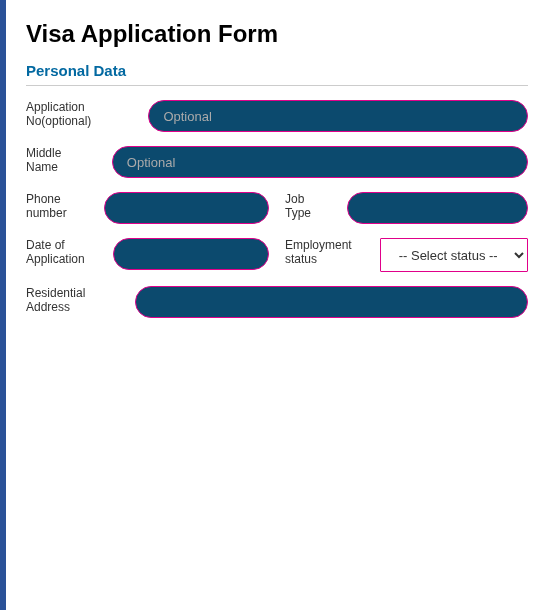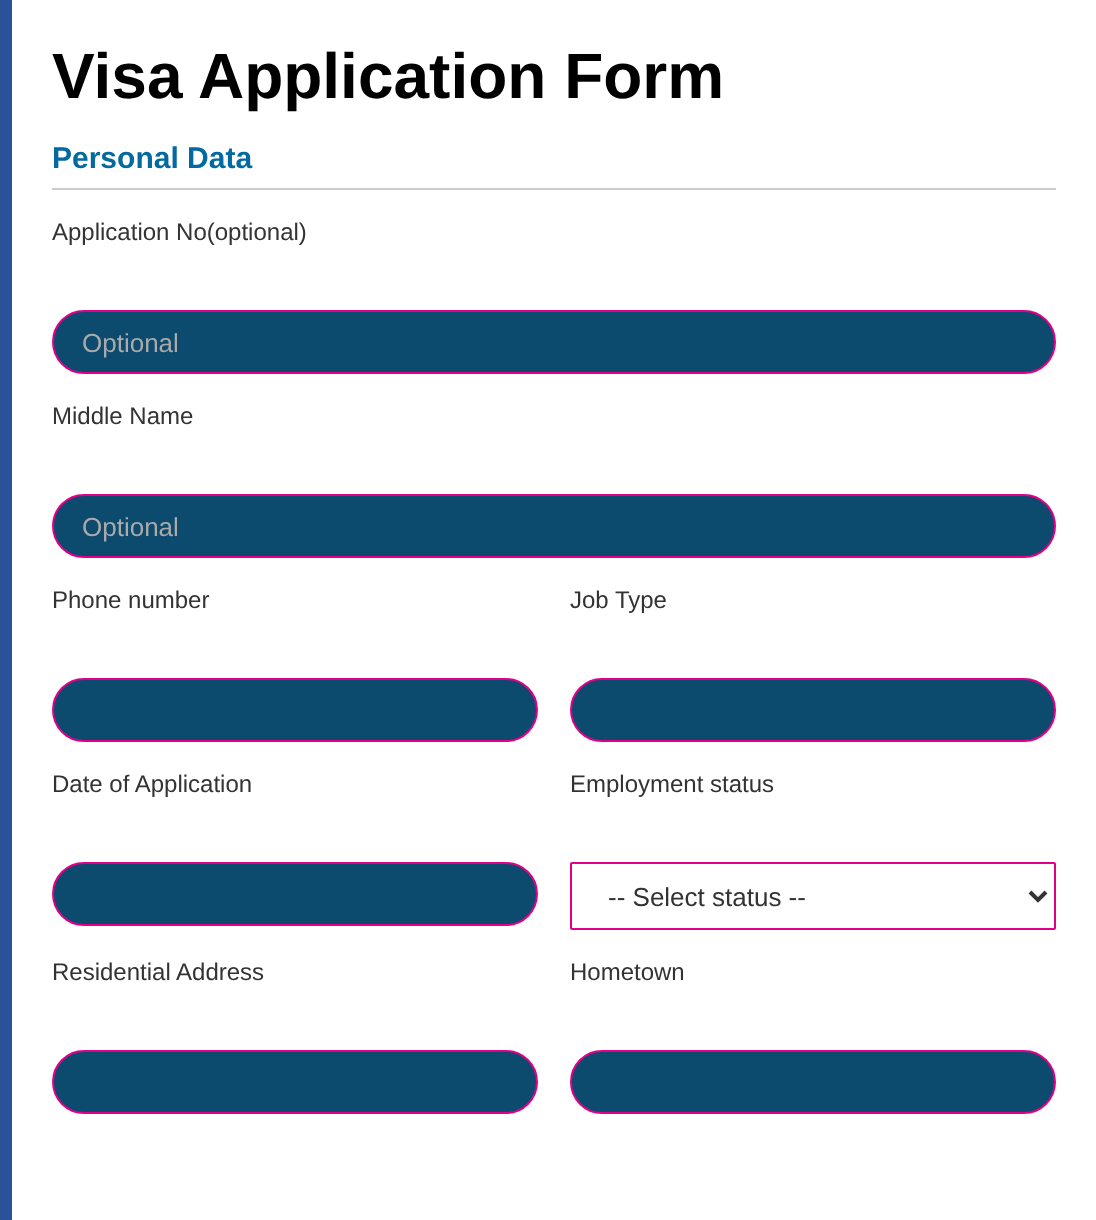--- a/index.html
+++ b/index.html
@@ -32,21 +32,21 @@
       flex-shrink: 0;
     }
 
     .form-container {
       flex: 1;
       padding: 20px 20px 20px 20px;
       overflow: hidden;
     }
 
     .form-title {
-      font-size: 32px;
+      font-size: 24px;
       font-weight: bold;
       color: #000000;
       margin-bottom: 14px;
     }
 
     .section-title {
       font-size: 15px;
       font-weight: bold;
       color: #0369a1;
       margin-bottom: 6px;
@@ -61,21 +61,21 @@
     .form-row {
       display: flex;
       flex-direction: row;
       gap: 16px;
       margin-bottom: 14px;
     }
 
     .form-field {
       flex: 1;
       display: flex;
-      flex-direction: column;
+      flex-direction: row;
       gap: 28px;
     }
 
     .field-label {
       font-size: 12px;
       color: #333333;
       margin-bottom: 4px;
     }
 
     .field-input {
@@ -163,24 +163,20 @@
           <option>Student</option>
         </select>
       </div>
     </div>
 
     <div class="form-row">
       <div class="form-field">
         <label class="field-label">Residential Address</label>
         <input class="field-input" type="text" placeholder="" style="">
       </div>
-      <div class="form-field">
-        <label class="field-label">Hometown</label>
-        <input class="field-input" type="text" placeholder="" style="">
-      </div>
     </div>
 
     <div class="form-row last-row">
       <div class="form-field">
       </div>
     </div>
 
   </div>
 </div>
 

